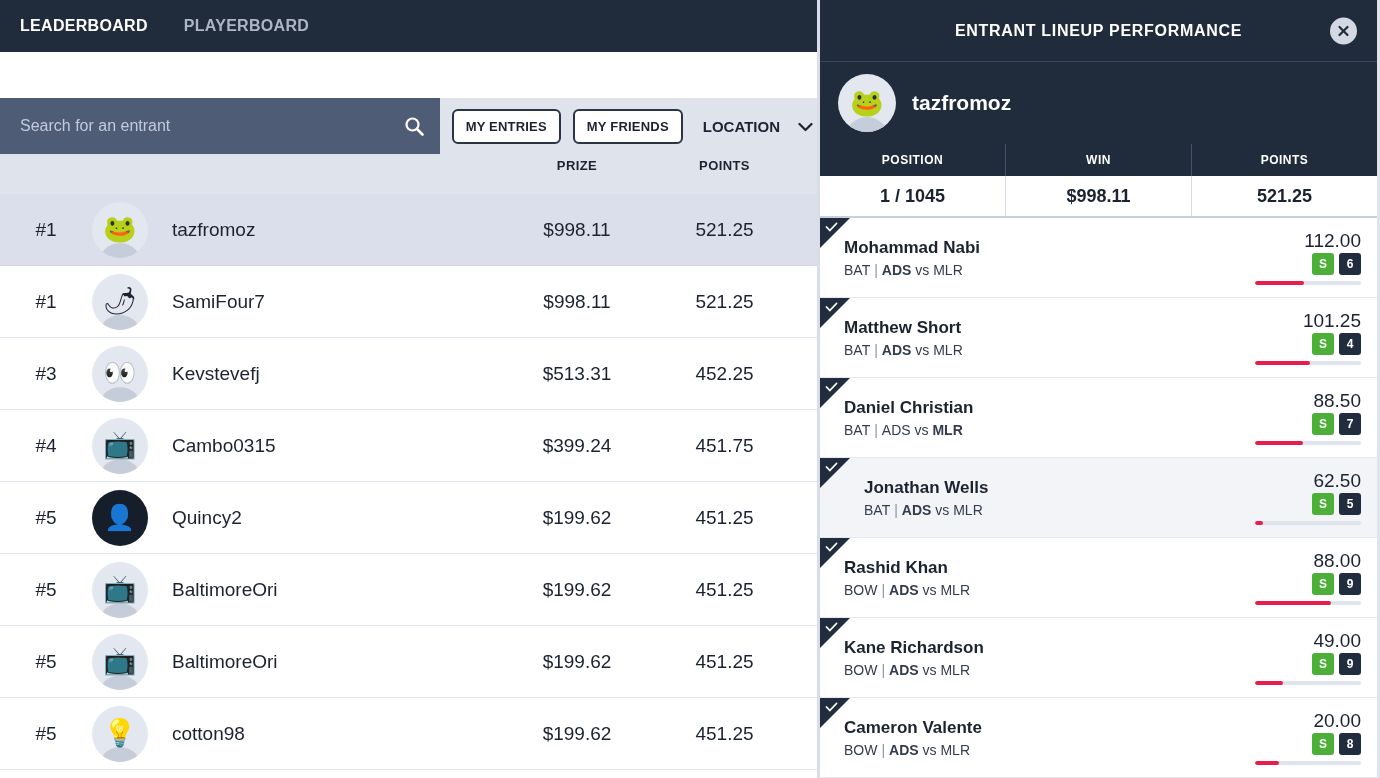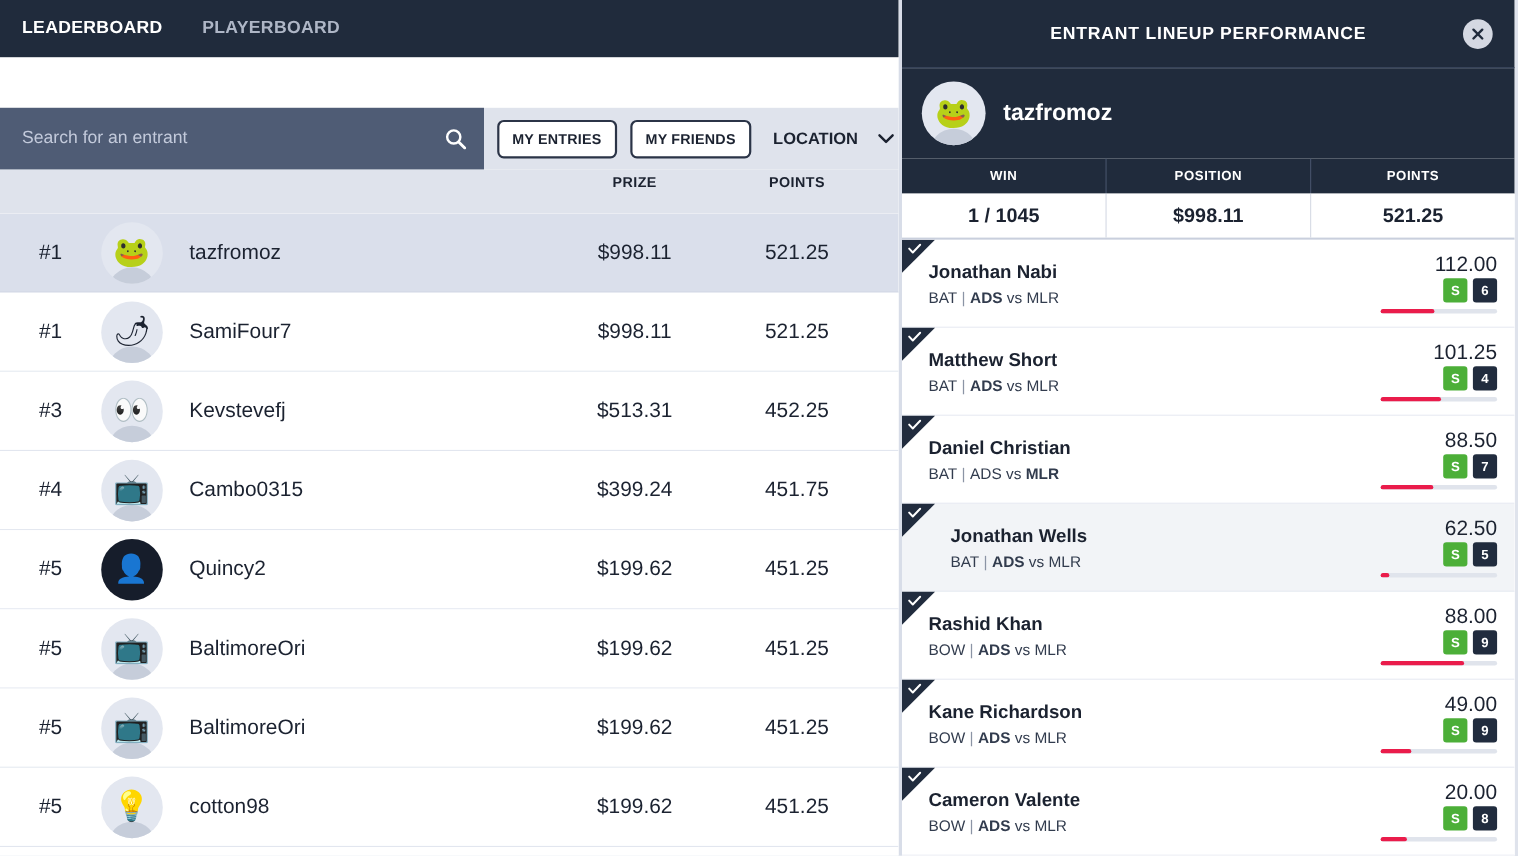--- a/index.html
+++ b/index.html
@@ -558,39 +558,39 @@
 
     <div class="rp-user">
       <div class="avatar">
         <span class="shoulders"></span>
         <span class="glyph">🐸</span>
       </div>
       <div class="uname2">tazfromoz</div>
     </div>
 
     <div class="stat-head">
+      <div>POSITION</div>
       <div>WIN</div>
-      <div>POSITION</div>
       <div>POINTS</div>
     </div>
 
     <div class="stat-vals">
       <div>1 / 1045</div>
       <div>$998.11</div>
       <div>521.25</div>
     </div>
 
     <div class="players" id="pl-rows">
         <div class="pl-row">
           <span class="corner-check"></span>
           <span class="corner-check-mark"><svg width="13" height="13" viewBox="0 0 13 13">
               <polyline points="1.5,6 4.8,9.5 11.5,2.5" fill="none" stroke="#ffffff" stroke-width="1.8" stroke-linecap="round" stroke-linejoin="round"></polyline>
             </svg></span>
           <div class="pl-info">
-            <div class="pl-name">Jonathan Nabi</div>
+            <div class="pl-name">Mohammad Nabi</div>
             <div class="pl-meta"><span class="pos">BAT</span><span class="sep">|</span><b>ADS</b> <span>vs</span> <span>MLR</span></div>
           </div>
           <div class="pl-right">
             <div class="pl-score">112.00</div>
             <div class="badges">
               <span class="badge green">S</span>
               <span class="badge dark">6</span>
             </div>
             <div class="bar-track">
               <div class="bar-fill" style="width:46%"></div>

